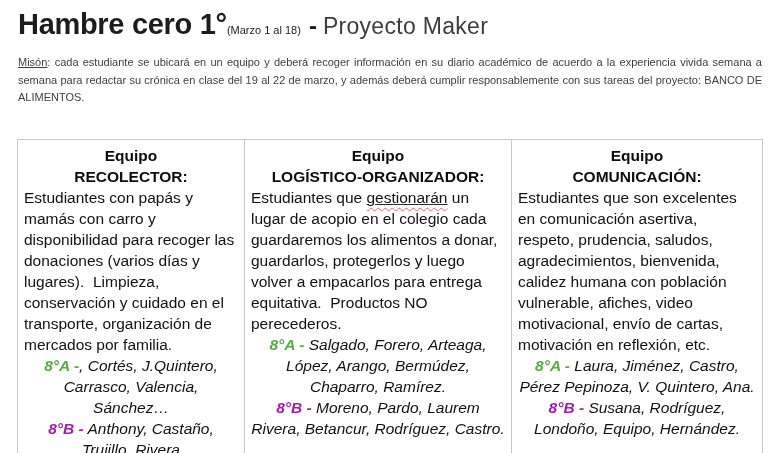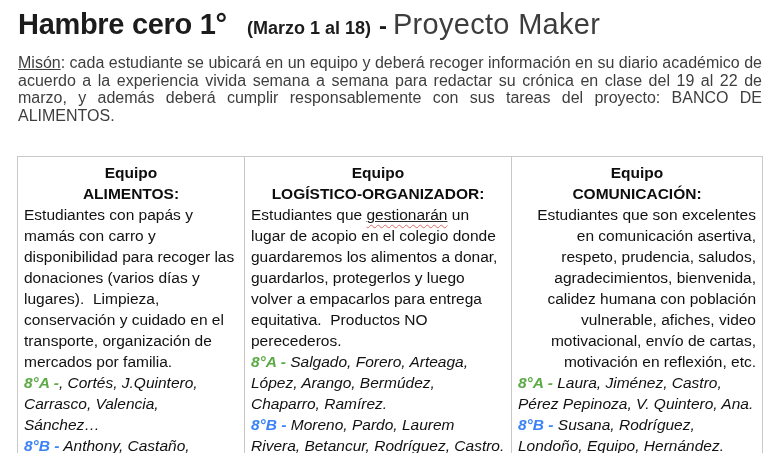--- a/index.html
+++ b/index.html
@@ -18,42 +18,42 @@
     margin: 8px 0 0 18px;
     white-space: nowrap;
   }
   .t-main {
     font-weight: 700;
     font-size: 29px;
     color: #1c1c1c;
     letter-spacing: -0.3px;
   }
   .t-dates {
-    font-weight: 700;
-    font-size: 18px;
+    font-weight: 400;
+    font-size: 11px;
     color: #1c1c1c;
-    margin-left: 20px;
+    margin-left: 0;
   }
   .t-sep {
     font-weight: 700;
     font-size: 24px;
     color: #1c1c1c;
     margin: 0 6px 0 8px;
   }
   .t-sub {
     font-weight: 400;
-    font-size: 29px;
+    font-size: 23px;
     color: #3d3d3d;
     letter-spacing: 0.3px;
   }
 
   
   .mission {
     margin: 13px 17px 0 18px;
-    font-size: 16px;
+    font-size: 11px;
     line-height: 17.5px;
     color: #3e3e3e;
     text-align: justify;
   }
   .mission-label { text-decoration: underline; }
 
   
   table.teams {
     border-collapse: collapse;
     table-layout: fixed;
@@ -68,67 +68,68 @@
     line-height: 21px;
     color: #111111;
   }
   .cell-title {
     text-align: center;
     font-weight: 700;
     color: #0d0d0d;
   }
   .desc { white-space: pre-wrap; }
   .desc.left   { text-align: left; }
-  .desc.center { text-align: right; }
+  .desc.center { text-align: left; }
   .u {
     text-decoration: underline;
     text-decoration-color: #2a2a2a;
     text-decoration-thickness: 1px;
   }
   .squig {
     text-decoration: underline;
     text-decoration-style: wavy;
     text-decoration-color: #e06666;
     text-decoration-thickness: 1px;
     text-underline-offset: 4px;
   }
   .names {
+    text-align: center;
     font-style: italic;
   }
   .label-a { color: #5baa46; font-weight: 700; }
-  .label-b { color: #3b82f6; font-weight: 700; }
+  .label-b { color: #a21caf; font-weight: 700; }
 </style>
 </head>
 <body>
 
 <div class="page">
 
   <div class="title-row"><span class="t-main">Hambre cero 1°</span><span class="t-dates">(Marzo 1 al 18)</span><span class="t-sep">-</span><span class="t-sub">Proyecto Maker</span></div>
 
   <p class="mission"><span class="mission-label">Misón</span><span>: cada estudiante se ubicará en un equipo y deberá recoger información en su diario académico de acuerdo a la experiencia vivida semana a semana para redactar su crónica en clase del 19 al 22 de marzo, y además deberá cumplir responsablemente con sus tareas del proyecto: BANCO DE ALIMENTOS.</span></p>
 
   <table class="teams">
     <colgroup>
       <col style="width:227px">
       <col style="width:267px">
       <col style="width:251px">
     </colgroup>
     <tbody>
         <tr>
 
       <td>
-        <div class="cell-title"><span>Equipo</span><br><span>ALIMENTOS:</span></div>
+        <div class="cell-title"><span>Equipo</span><br><span>RECOLECTOR:</span></div>
         <div class="desc left"><span>Estudiantes con papás y mamás con carro y disponibilidad para recoger las donaciones (varios días y lugares).  Limpieza, conservación y cuidado en el transporte, organización de mercados por familia.</span><span class="u"><span class="squig"></span></span><span></span></div>
         <div class="names"><span class="label-a">8°A -</span><span>, Cortés, J.Quintero, Carrasco, Valencia, Sánchez…</span></div>
         <div class="names"><span class="label-b">8°B -</span><span> Anthony, Castaño, Trujillo, Rivera</span></div>
       </td>
 
       <td>
         <div class="cell-title"><span>Equipo</span><br><span>LOGÍSTICO-ORGANIZADOR:</span></div>
-        <div class="desc left"><span>Estudiantes que </span><span class="u"><span class="squig">gestionarán</span></span><span> un lugar de acopio en el colegio donde guardaremos los alimentos a donar, guardarlos, protegerlos y luego volver a empacarlos para entrega equitativa.  Productos NO perecederos.</span></div>
+        <div class="desc left"><span>Estudiantes que </span><span class="u"><span class="squig">gestionarán</span></span><span> un lugar de acopio en el colegio cada guardaremos los alimentos a donar, guardarlos, protegerlos y luego volver a empacarlos para entrega equitativa.  Productos NO perecederos.</span></div>
         <div class="names"><span class="label-a">8°A -</span><span> Salgado, Forero, Arteaga, López, Arango, Bermúdez, Chaparro, Ramírez.</span></div>
         <div class="names"><span class="label-b">8°B -</span><span> Moreno, Pardo, Laurem Rivera, Betancur, Rodríguez, Castro.</span></div>
       </td>
 
       <td>
         <div class="cell-title"><span>Equipo</span><br><span>COMUNICACIÓN:</span></div>
         <div class="desc center"><span>Estudiantes que son excelentes en comunicación asertiva, respeto, prudencia, saludos, agradecimientos, bienvenida, calidez humana con población vulnerable, afiches, video motivacional, envío de cartas, motivación en reflexión, etc.</span><span class="u"><span class="squig"></span></span><span></span></div>
         <div class="names"><span class="label-a">8°A -</span><span> Laura, Jiménez, Castro, Pérez Pepinoza, V. Quintero, Ana.</span></div>
         <div class="names"><span class="label-b">8°B -</span><span> Susana, Rodríguez, Londoño, Equipo, Hernández.</span></div>
       </td>

